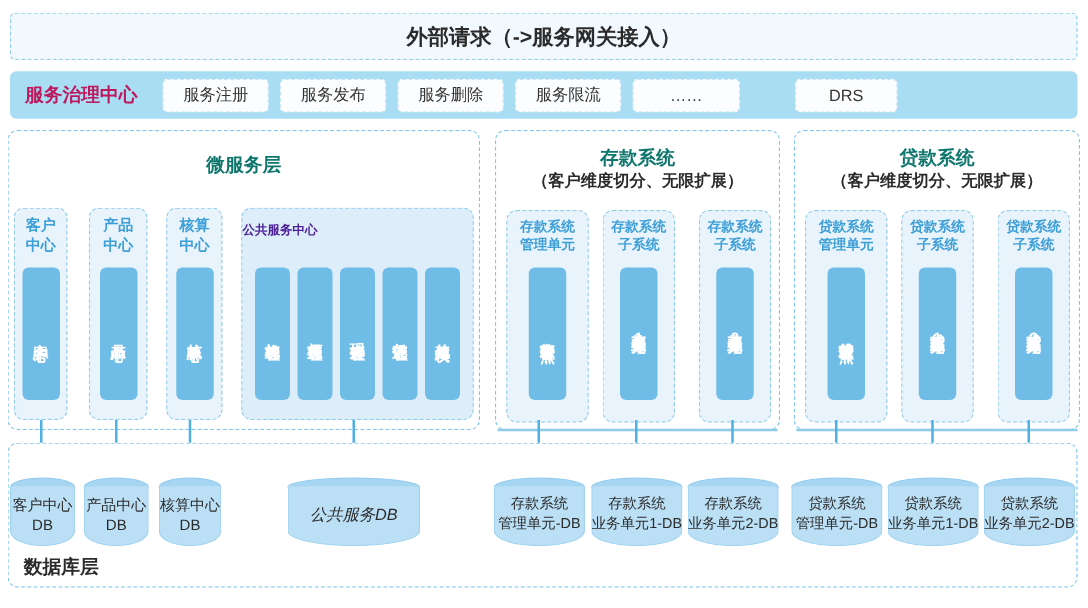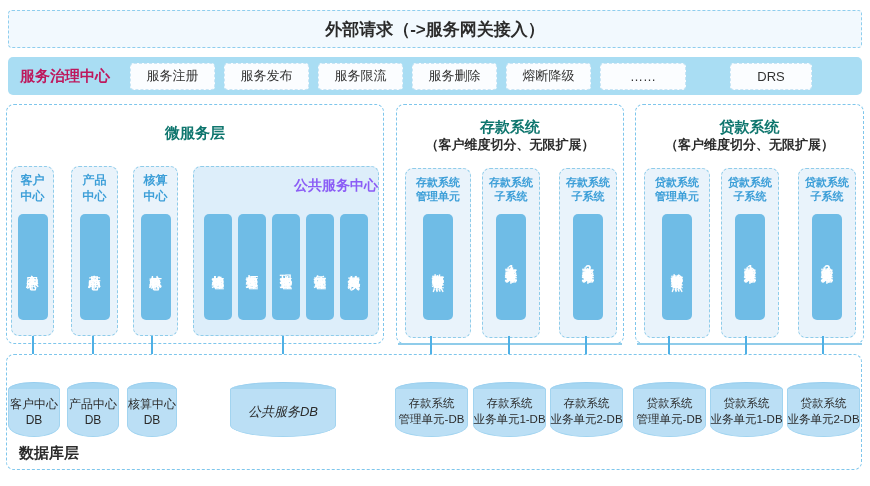--- a/index.html
+++ b/index.html
@@ -45,21 +45,21 @@
     display:flex; align-items:center; justify-content:center;
     writing-mode:vertical-rl; text-orientation:upright;
     color:#fff; font-size:12px; font-weight:bold; line-height:1; letter-spacing:1px; }
   .panel.deposit .vbar, .panel.loan .vbar { top:45px; }
 
   
   .col.c1 { left:4px;   width:43px; }
   .col.c2 { left:64px;  width:47px; }
   .col.c3 { left:126px; width:45px; }
   .col.pub { left:186px; width:186px; background:#ddeefa; }
-  .pub-title { padding-top:10px; text-align:right; font-size:14px; font-weight:bold; color:#8b5cf6; }
+  .pub-title { padding-top:10px; text-align:left; font-size:10px; font-weight:bold; color:#4c1d95; }
   .pub-bars { position:absolute; top:47px; left:0; width:100%;
     display:flex; justify-content:center; gap:6px; }
   .pub-bars .pbar { position:static; transform:none; width:28px; }
 
   
   .col.d1 { left:8px;   width:66px; }
   .col.d2 { left:85px;  width:58px; }
   .col.d3 { left:162px; width:58px; }
 
   
@@ -107,23 +107,22 @@
 
   <div class="banner">
     <span>外部请求（-&gt;服务网关接入）</span>
   </div>
 
   <div class="gov">
     <span class="gov-label">服务治理中心</span>
     <div class="chips">
       <div class="chip w85">服务注册</div>
       <div class="chip w85">服务发布</div>
+      <div class="chip w85">服务删除</div>
       <div class="chip w85">服务限流</div>
-      <div class="chip w85">服务删除</div>
-      <div class="chip w85">熔断降级</div>
       <div class="chip w86">……</div>
       <div class="chip drs">DRS</div>
     </div>
   </div>
 
   <div class="panel micro">
     <div class="panel-title">微服务层</div>
 
     <div class="col c1">
       <div class="col-head">

